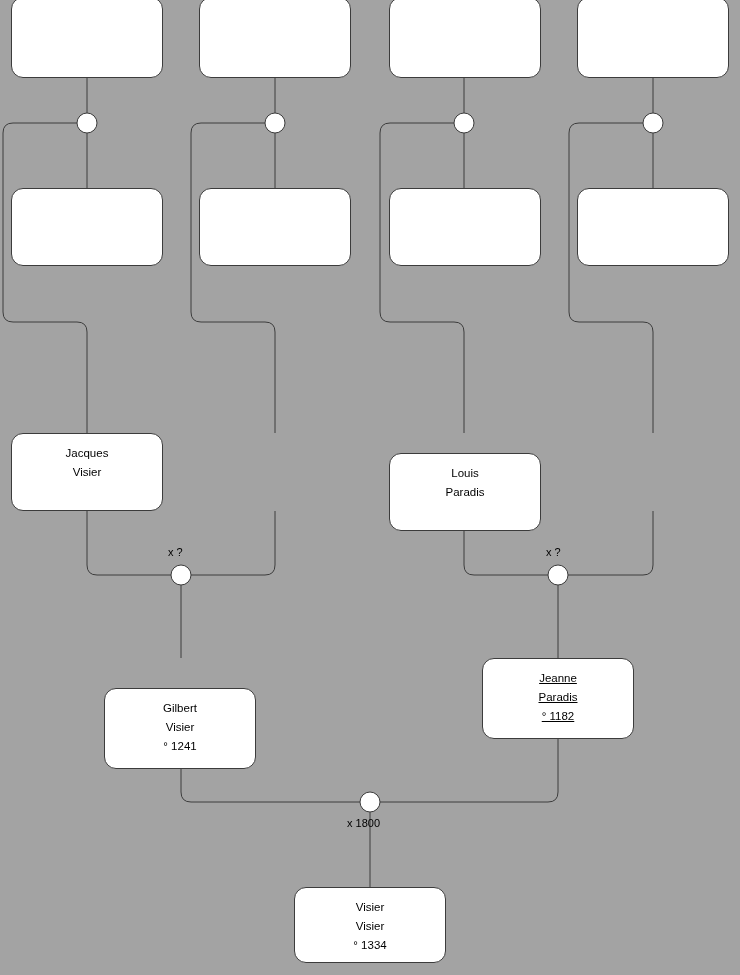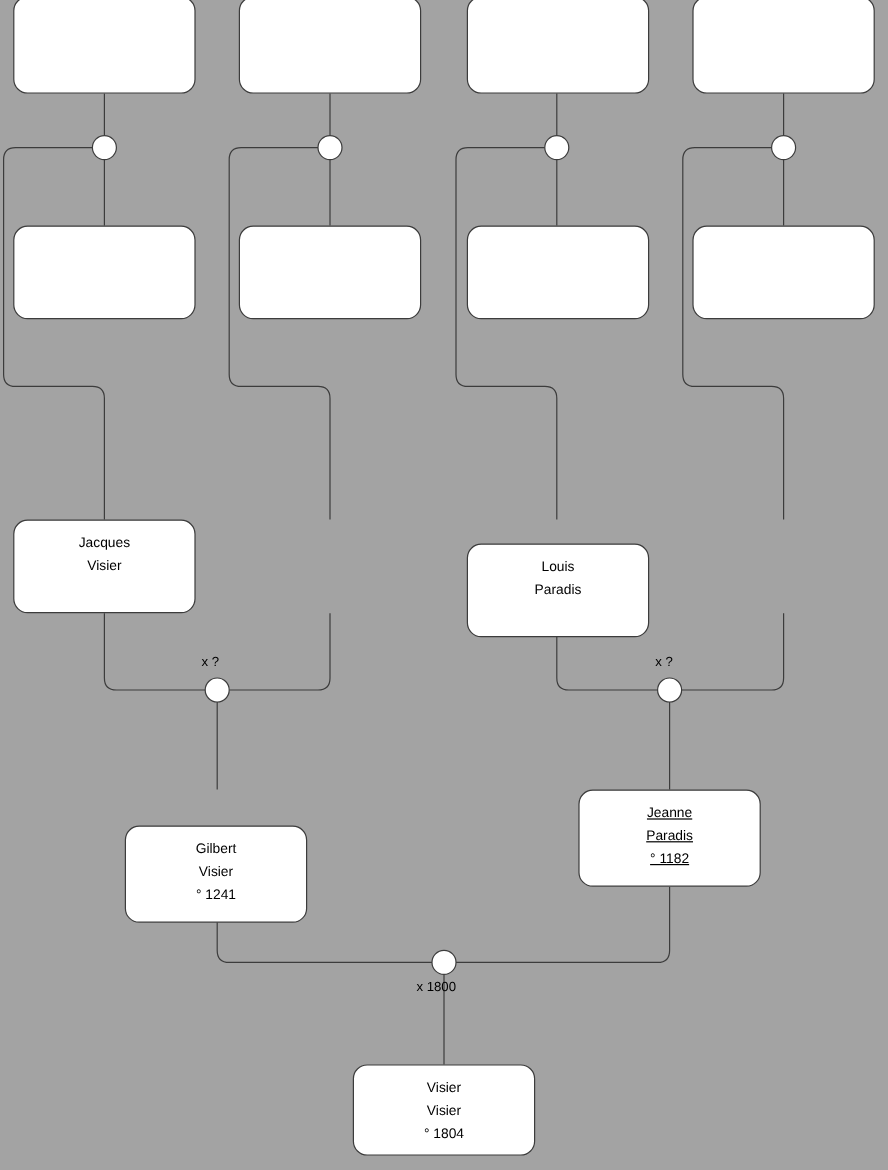--- a/index.html
+++ b/index.html
@@ -156,21 +156,21 @@
 
   <div class="node-box" style="left:482px; top:658px; width:152px; height:81px;text-decoration:underline;">
     <span class="node-line">Jeanne</span>
     <span class="node-line">Paradis</span>
     <span class="node-line">° 1182</span>
   </div>
 
   <div class="node-box" style="left:294px; top:887px; width:152px; height:76px;">
     <span class="node-line">Visier</span>
     <span class="node-line">Visier</span>
-    <span class="node-line">° 1804</span>
+    <span class="node-line">° 1334</span>
   </div>
 
   <div class="union-label" style="left:168px; top:546px;">x ?</div>
 
   <div class="union-label" style="left:546px; top:546px;">x ?</div>
 
   <div class="union-label" style="left:347px; top:817px;">x 1800</div>
 
 </div>
 

